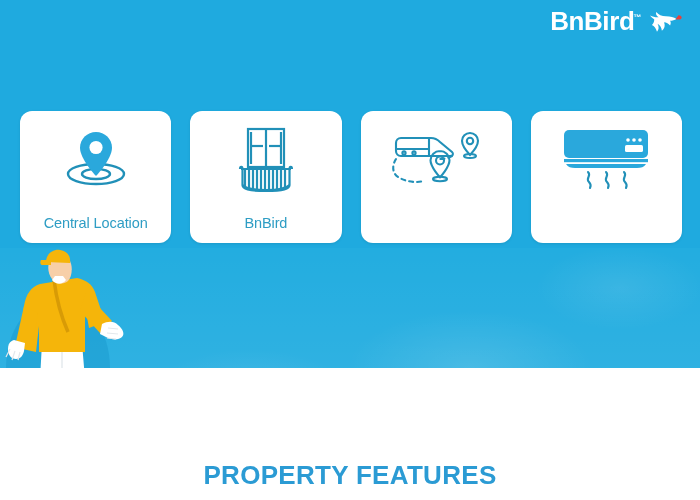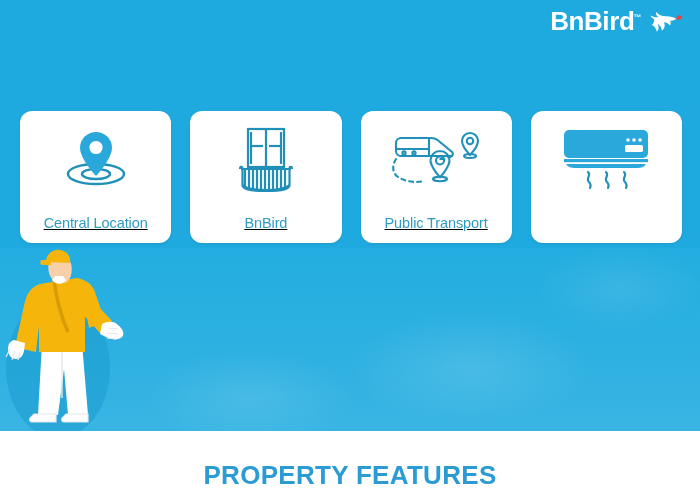--- a/index.html
+++ b/index.html
@@ -21,21 +21,21 @@
     overflow: hidden;
     background: #ffffff;
   }
 
   
   .hero {
     position: absolute;
     left: 0;
     top: 0;
     width: 700px;
-    height: 431px;
+    height: 368px;
     background: #1FAADF;
     overflow: hidden;
   }
 
   
   .room-photo {
     position: absolute;
     left: 0;
     top: 248px;
     width: 700px;
@@ -90,21 +90,20 @@
     background: #ffffff;
     border-radius: 12px;
     position: relative;
     display: flex;
     flex-direction: column;
     align-items: center;
     justify-content: flex-end;
     padding-bottom: 12px;
     box-sizing: border-box;
     box-shadow: 0 1px 3px rgba(0,0,0,0.10);
-    text-decoration: underline;
   }
   .card-icon {
     position: absolute;
     top: 12px;
     left: 0;
     right: 0;
     height: 72px;
     display: flex;
     align-items: center;
     justify-content: center;
@@ -229,21 +228,20 @@
             <g fill="none" stroke="#2190B8" stroke-width="2.1">
               <path d="M86 8c-4.4 0-8 3.5-8 7.8 0 5.7 8 14.2 8 14.2s8-8.5 8-14.2C94 11.5 90.4 8 86 8z"></path>
               <circle cx="86" cy="16" r="3.2"></circle>
               <ellipse cx="86" cy="31" rx="6" ry="2"></ellipse>
               <path d="M56 26c-5.2 0-9.5 4.2-9.5 9.3 0 6.8 9.5 17 9.5 17s9.5-10.2 9.5-17C65.5 30.2 61.2 26 56 26z"></path>
               <circle cx="56" cy="35.5" r="4"></circle>
               <ellipse cx="56" cy="54" rx="7" ry="2.2"></ellipse>
             </g>
           </svg>
         </div>
-        <div class="card-label">Public Transport</div>
       </div>
 
       <div class="card">
         <div class="card-icon">
           <svg width="100" height="70" viewBox="0 0 100 70">
             <rect x="8" y="6" width="84" height="28" rx="5" fill="#2AA8DC"></rect>
             <circle cx="72" cy="16" r="1.8" fill="#FFFFFF"></circle>
             <circle cx="78" cy="16" r="1.8" fill="#FFFFFF"></circle>
             <circle cx="84" cy="16" r="1.8" fill="#FFFFFF"></circle>
             <rect x="69" y="21" width="18" height="7" rx="1.6" fill="#FFFFFF"></rect>

